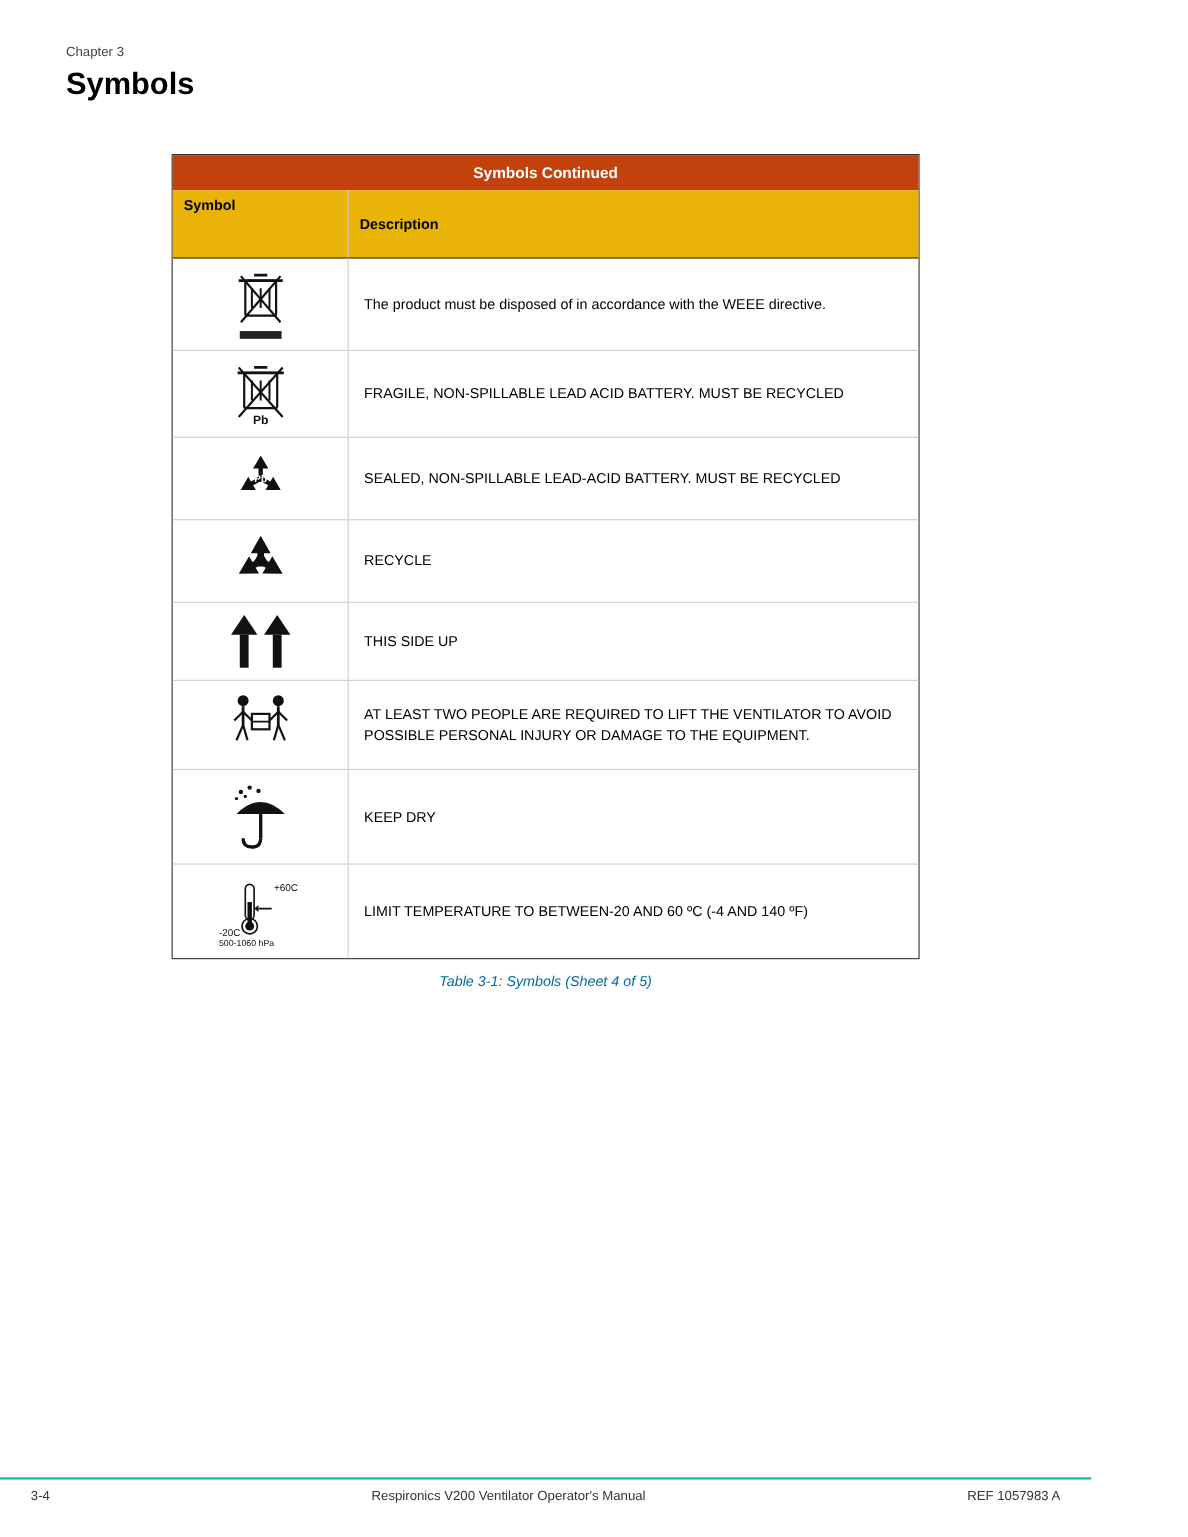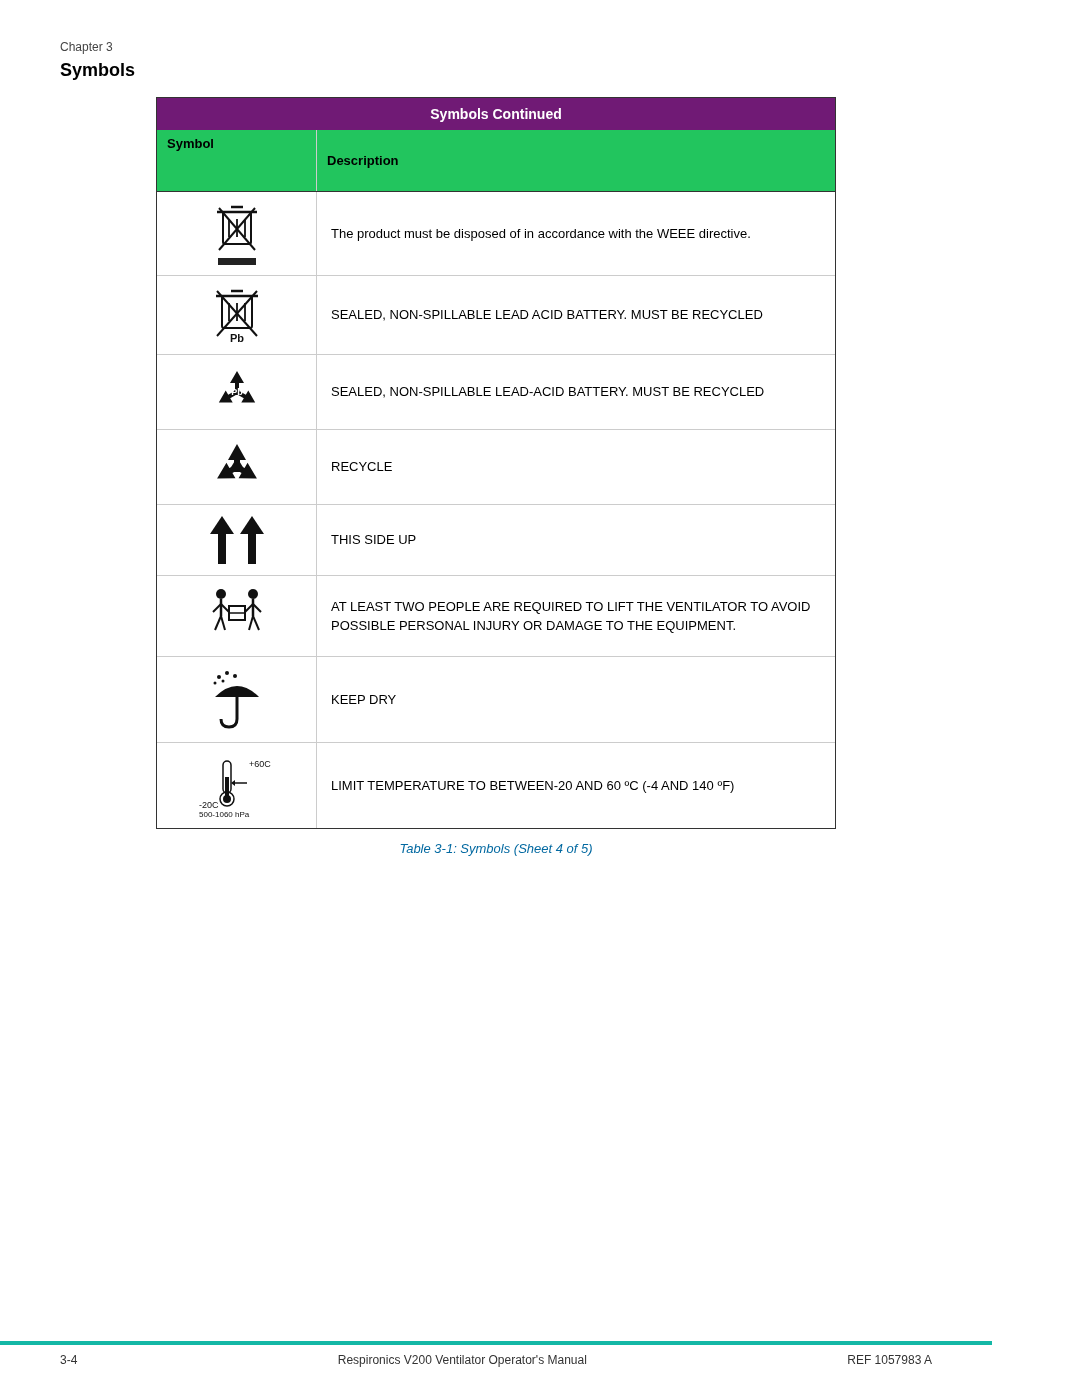--- a/index.html
+++ b/index.html
@@ -20,44 +20,44 @@
       position: relative;
     }
 
     .chapter-label {
       font-size: 12px;
       color: #444;
       margin-bottom: 6px;
     }
 
     .page-title {
-      font-size: 18px;
+      font-size: 28px;
       font-weight: bold;
-      margin-bottom: 16px;
+      margin-bottom: 48px;
     }
 
     .table-wrapper {
       width: 680px;
       margin: 0 auto;
       border: 1px solid #333;
     }
 
     .table-header {
-      background: #701a75;
+      background: #c2410c;
       color: #fff;
       text-align: center;
       font-weight: bold;
       font-size: 14px;
       padding: 8px;
     }
 
     .col-headers {
       display: flex;
       border-bottom: 1px solid #333;
-      background: #22c55e;
+      background: #eab308;
     }
 
     .col-symbol-header {
       width: 160px;
       font-weight: bold;
       font-size: 13px;
       padding: 6px 10px;
       border-right: 1px solid #ccc;
     }
 
@@ -154,22 +154,22 @@
       color: #0369a1;
     }
 
     .footer {
       position: absolute;
       bottom: 30px;
       left: 0;
       right: 0;
       display: flex;
       justify-content: space-between;
-      padding: 0 60px;
-      border-top: 4px solid #14b8a6;
+      padding: 0 28px;
+      border-top: 2px solid #14b8a6;
       padding-top: 8px;
       font-size: 12px;
       color: #333;
       gap: 16px;
     }
   </style>
 </head>
 <body>
 
 <div class="page-container">
@@ -216,21 +216,21 @@
           <line x1="17" y1="17" x2="17" y2="35" stroke="#111" stroke-width="1.8"></line>
           <line x1="25" y1="17" x2="25" y2="35" stroke="#111" stroke-width="1.8"></line>
           <line x1="33" y1="17" x2="33" y2="35" stroke="#111" stroke-width="1.8"></line>
 
           <line x1="5" y1="5" x2="45" y2="50" stroke="#111" stroke-width="2"></line>
           <line x1="45" y1="5" x2="5" y2="50" stroke="#111" stroke-width="2"></line>
           <text x="25" y="56" text-anchor="middle" font-size="11" font-weight="bold" fill="#111">Pb</text>
         </svg>
       </div>
       <div class="desc-cell">
-        SEALED, NON-SPILLABLE LEAD ACID BATTERY. MUST BE RECYCLED
+        FRAGILE, NON-SPILLABLE LEAD ACID BATTERY. MUST BE RECYCLED
       </div>
     </div>
 
     <div class="table-row">
       <div class="symbol-cell">
         <div class="recycle-pb">
           <svg width="54" height="54" viewBox="0 0 54 54">
 
             <path d="M27 6 L34 18 L29 18 L29 30 L25 30 L25 18 L20 18 Z" fill="#111"></path>
             <path d="M27 6 L34 18 L29 18 L29 30 L25 30 L25 18 L20 18 Z" fill="#111" transform="rotate(120 27 27)"></path>

